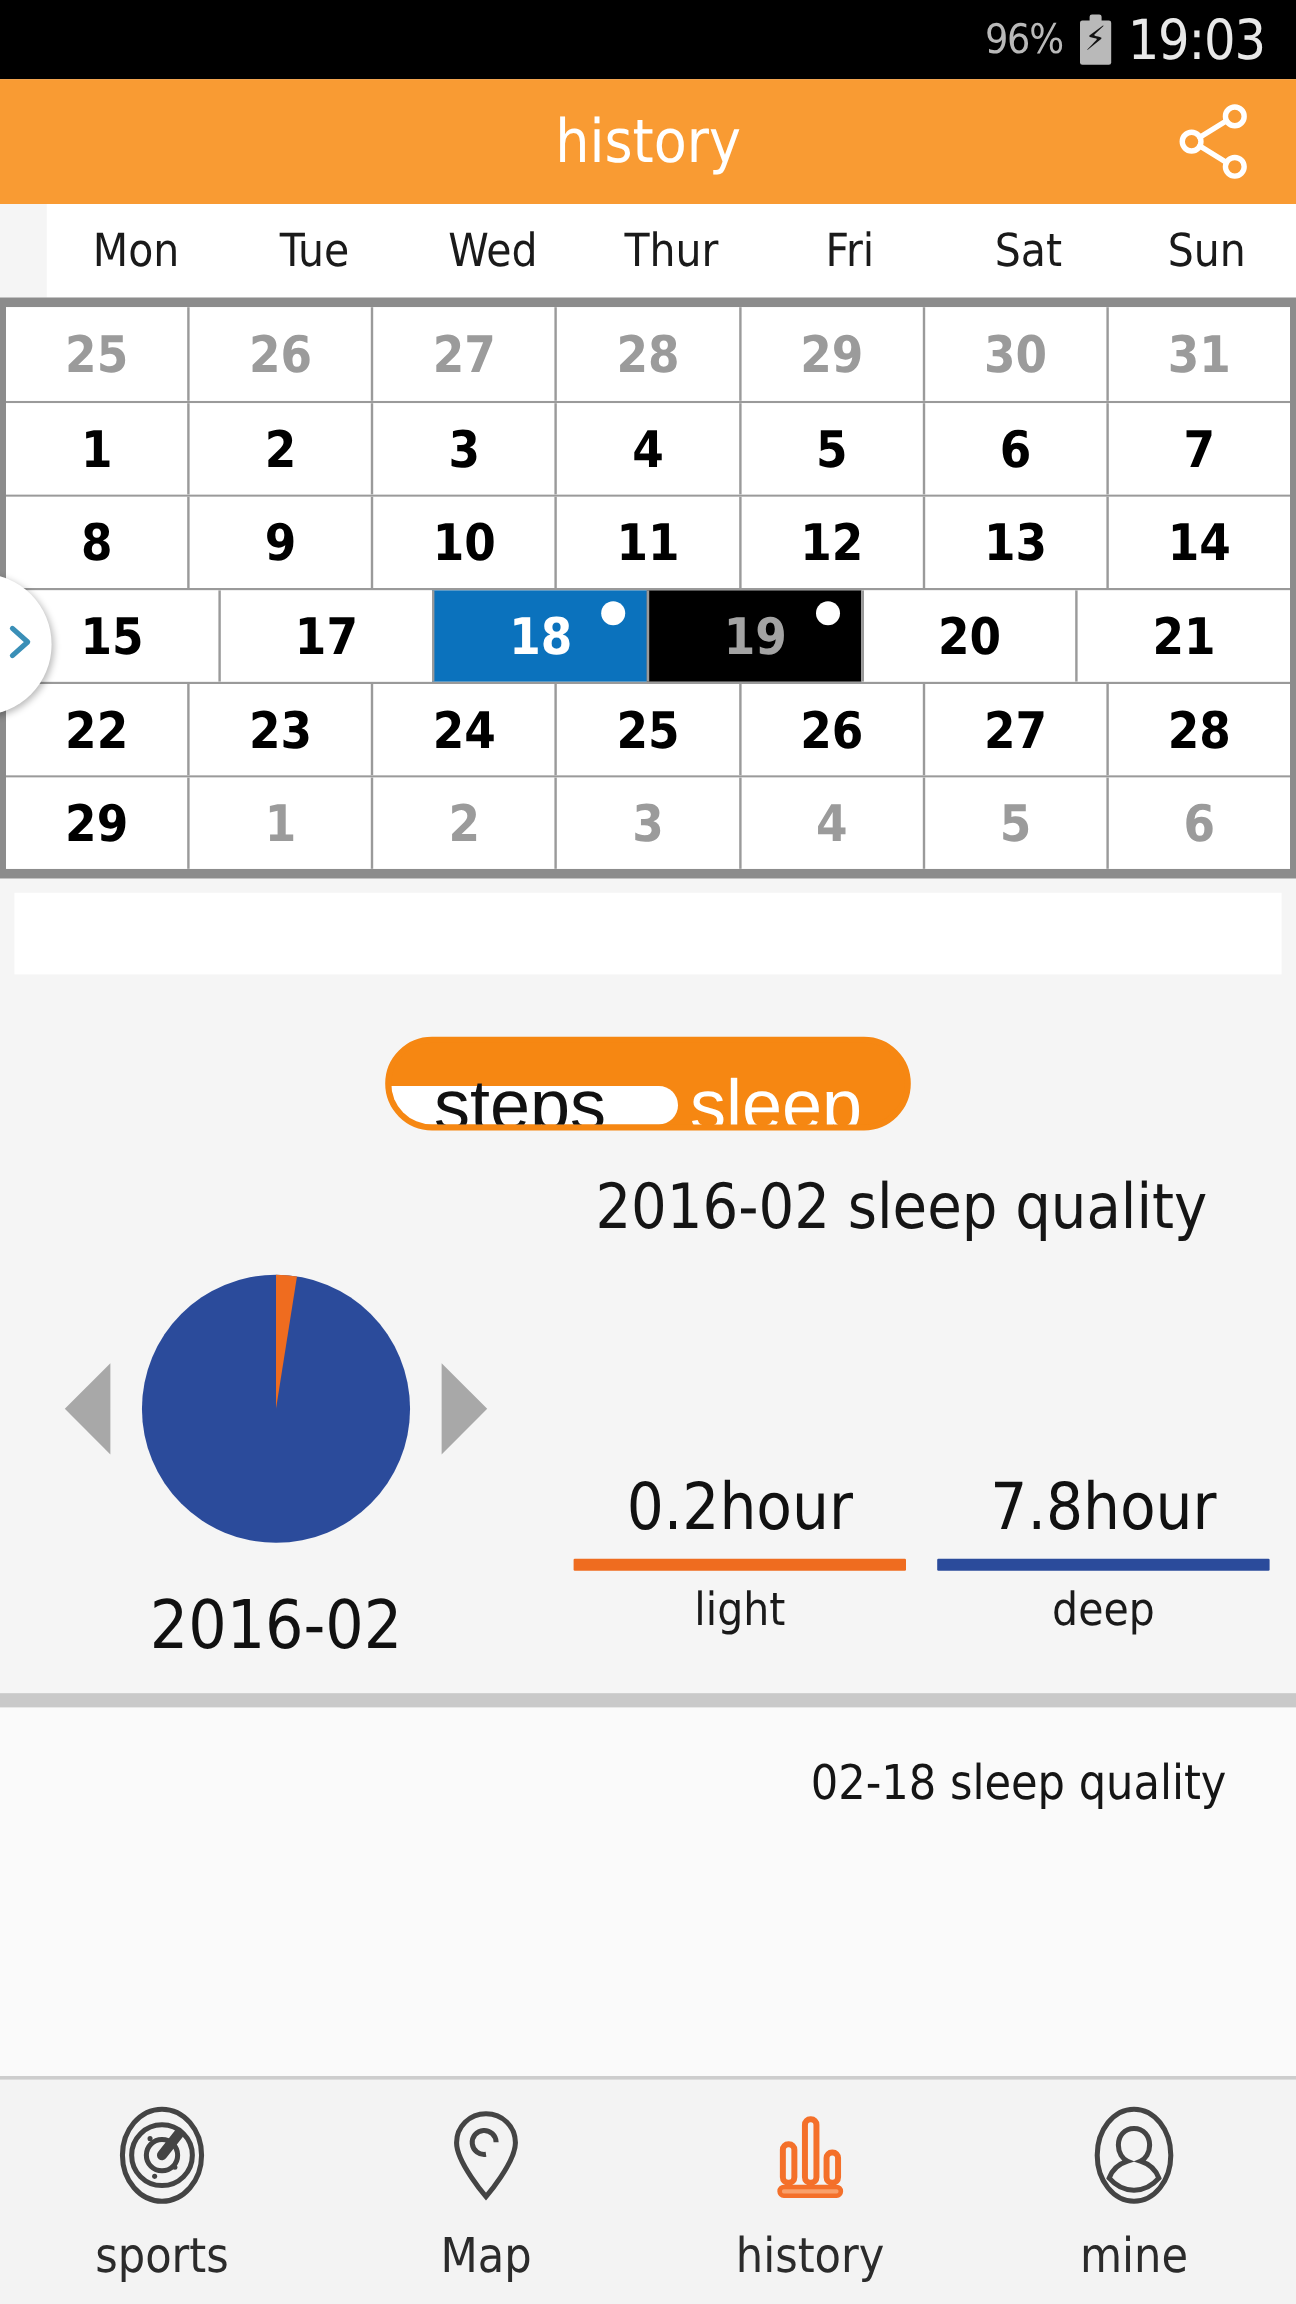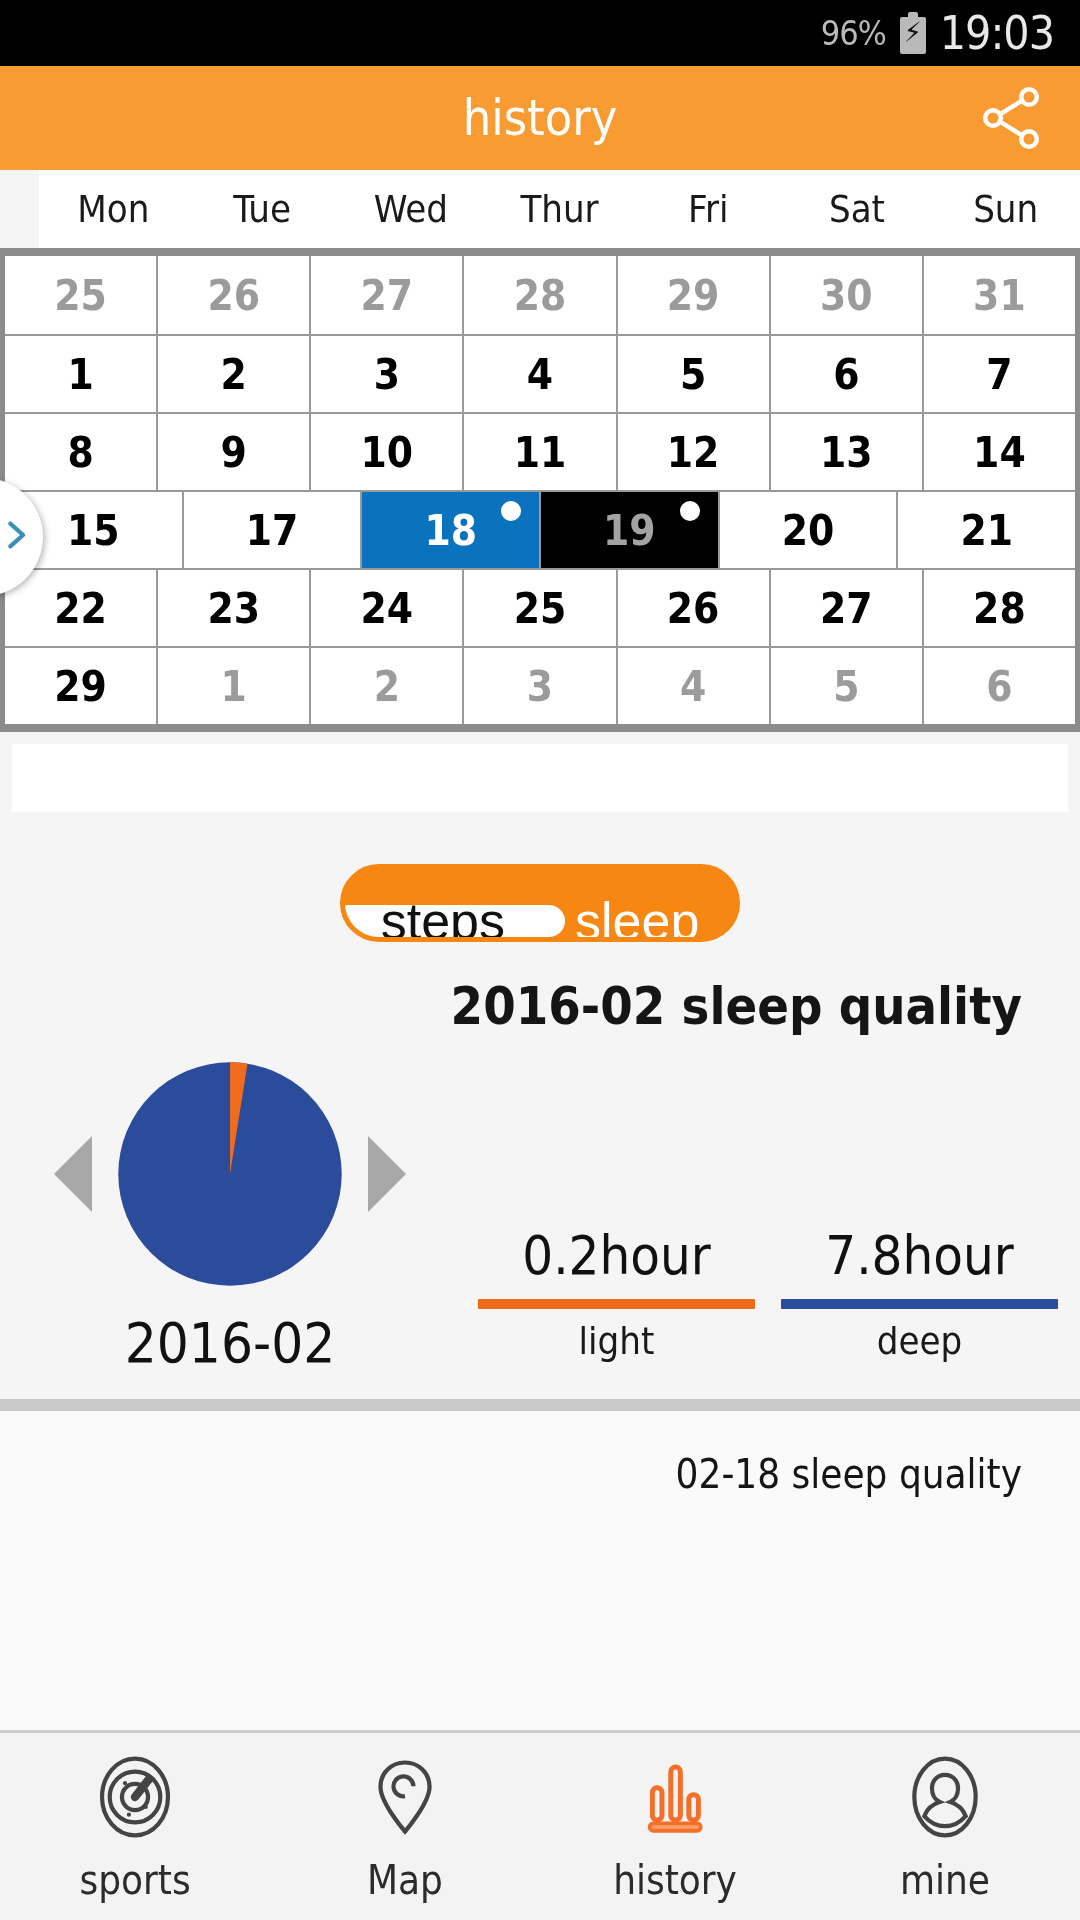--- a/index.html
+++ b/index.html
@@ -102,41 +102,40 @@
   .blank-panel { background:#fff; height:68px; margin:12px 12px 0 12px; }
 
   
   .seg-wrap { display:flex; justify-content:center; margin-top:52px; }
   .seg {
     display:flex; border:5px solid #f68712; border-radius:44px;
     overflow:hidden; background:#f68712; height:78px;
   }
   .seg > div {
     display:flex; align-items:center; justify-content:center;
-    font-size:52px; padding:0 36px; min-width:180px;margin-top:36px;
+    font-size:60px; padding:0 36px; min-width:180px;margin-top:36px;
   }
   .seg .off {
     background:#fff; color:#111;
     border-radius:0 44px 44px 0; margin-right:-34px; padding-right:60px;
     z-index:2;
   }
   .seg .on { background:#f68712; color:#fff; padding-left:44px; }
 
   
   .month-block { position:relative; padding-bottom:24px; }
   .block-title {
-    text-align:right; padding-right:58px; margin-top:34px;
+    text-align:right; padding-right:74px; margin-top:34px;
     font-size:52px; color:#151515;
     font-family:"DejaVu Sans Condensed","Liberation Sans", sans-serif;
-    font-weight:bold;
   }
   .month-body { display:flex; align-items:flex-start; margin-top:24px; }
   .pie-col {
     width:460px; position:relative;
-    display:flex; flex-direction:column; align-items:center;
+    display:flex; flex-direction:column; align-items:center;gap:12px;
   }
   .pie-row { display:flex; align-items:center; gap:24px; }
   .arrow { width:0; height:0; }
   .arrow.left {
     border-top:38px solid transparent; border-bottom:38px solid transparent;
     border-right:38px solid #a8a8a8;
   }
   .arrow.right {
     border-top:38px solid transparent; border-bottom:38px solid transparent;
     border-left:38px solid #a8a8a8;

